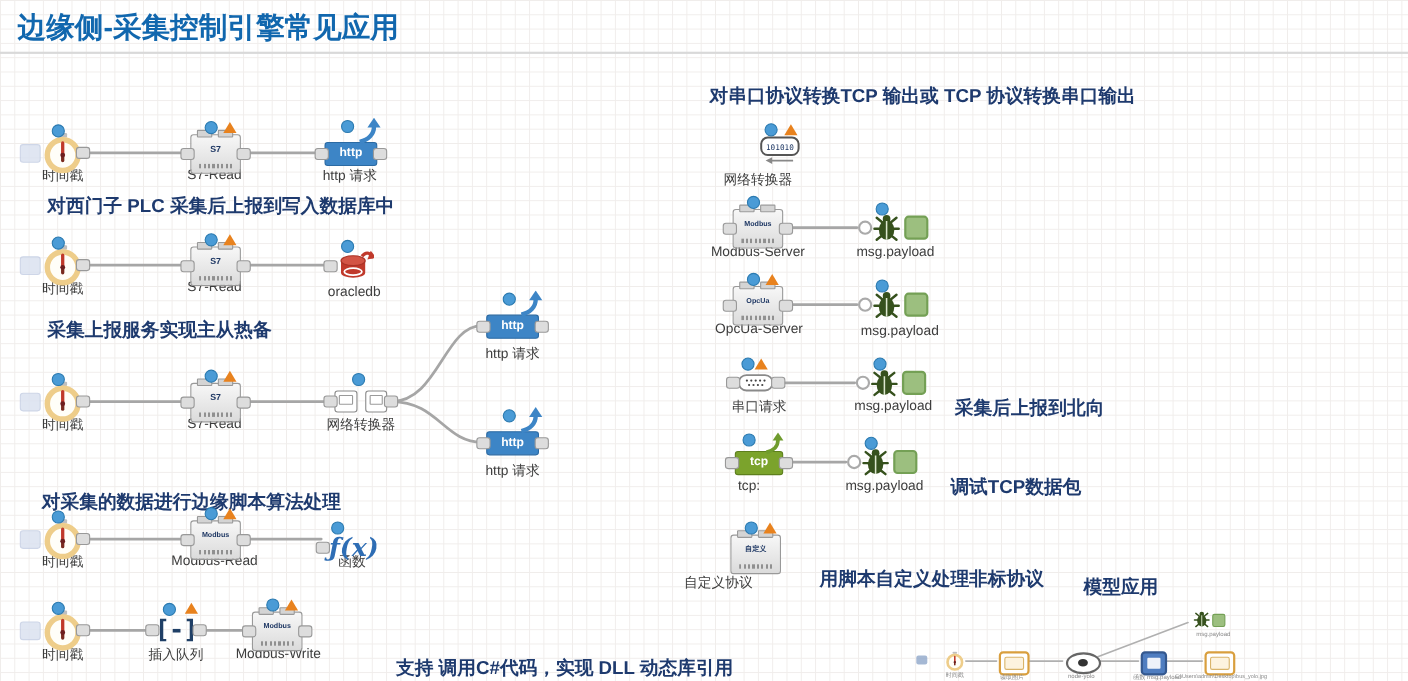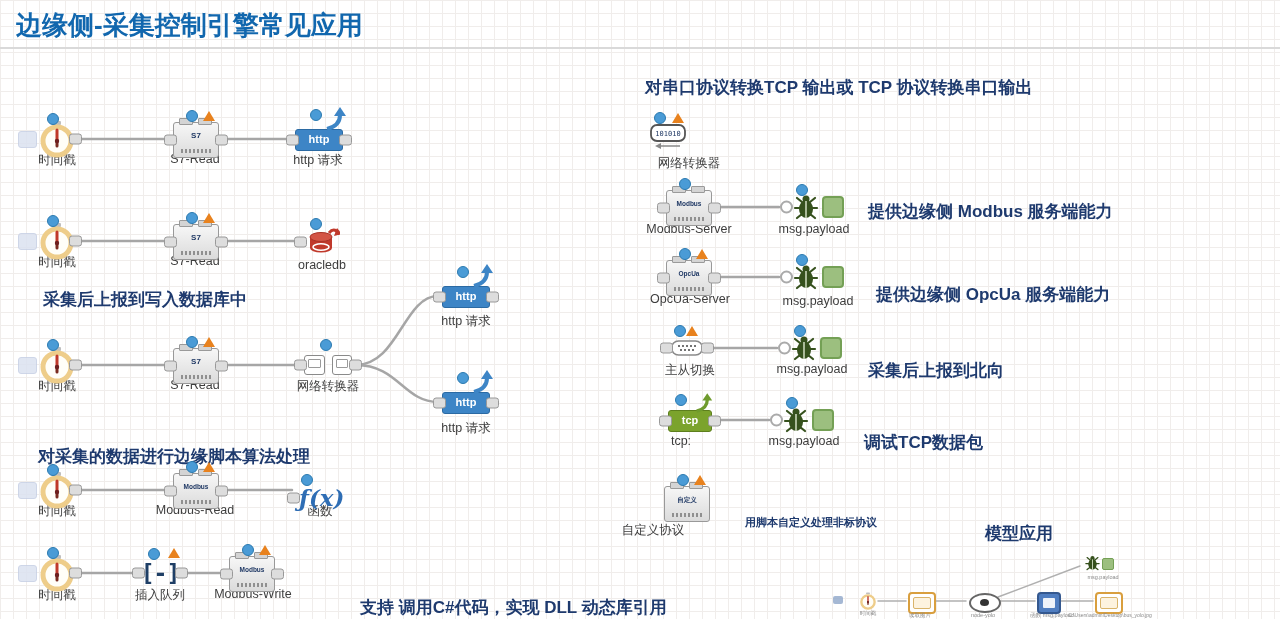--- a/index.html
+++ b/index.html
@@ -111,20 +111,21 @@
     <span class="dot" style="left:14px;top:-21px"></span>
     <svg class="arrow-ico" width="22" height="24" viewBox="0 0 22 24">
       <path d="M2 22 C10 20 15 15 15 8" stroke="#3d85c6" stroke-width="4" fill="none"></path>
       <polygon points="9,9 21,9 15,0" fill="#3d85c6"></polygon>
     </svg>
     <span>http</span>
     <span class="port pl"></span><span class="port pr"></span>
   </div>
   <div class="lbl" style="left:318px;top:152px">http 请求</div>
 
+  <div class="hd" style="left:43px;top:176px">对西门子 PLC 采集后上报到写入数据库中</div>
   <div class="ghost" style="left:18px;top:233px"></div>
   <div class="node" style="left:38px;top:222px;width:38px;height:38px">
     <span class="dot" style="left:9px;top:-7px"></span>
     <svg width="38" height="38" viewBox="0 0 38 38">
       <rect x="15" y="1" width="8" height="4" rx="1" fill="#bfbfbf"></rect>
       <circle cx="19" cy="21" r="14" fill="#fffef8" stroke="#eecd8a" stroke-width="5"></circle>
       <path d="M19 21 L19 10" stroke="#c0392b" stroke-width="3" stroke-linecap="round"></path>
       <path d="M19 21 L19 26" stroke="#7a2b20" stroke-width="3" stroke-linecap="round"></path>
       <circle cx="19" cy="21" r="2.2" fill="#6d1f1f"></circle>
     </svg>
@@ -148,21 +149,21 @@
       <path d="M27 7 C31 2 36 4 36 9" stroke="#c0392b" stroke-width="3" fill="none"></path>
       <polygon points="32,10 40,8 35,2" fill="#c0392b"></polygon>
       <path d="M8 11 v11 a11 4.5 0 0 0 22 0 v-11" fill="#c0392b"></path>
       <ellipse cx="19" cy="11" rx="11" ry="4.5" fill="#d35445" stroke="#a93226"></ellipse>
       <ellipse cx="19" cy="21" rx="8" ry="3.2" fill="none" stroke="#fff" stroke-width="1.6"></ellipse>
     </svg>
     <span class="port pl" style="left:-8px"></span>
   </div>
   <div class="lbl" style="left:322px;top:258px">oracledb</div>
 
-  <div class="hd" style="left:43px;top:288px">采集后上报到写入数据库中</div>
+  <div class="hd" style="left:43px;top:288px">采集上报服务实现主从热备</div>
   <div class="ghost" style="left:18px;top:357px"></div>
   <div class="node" style="left:38px;top:346px;width:38px;height:38px">
     <span class="dot" style="left:9px;top:-7px"></span>
     <svg width="38" height="38" viewBox="0 0 38 38">
       <rect x="15" y="1" width="8" height="4" rx="1" fill="#bfbfbf"></rect>
       <circle cx="19" cy="21" r="14" fill="#fffef8" stroke="#eecd8a" stroke-width="5"></circle>
       <path d="M19 21 L19 10" stroke="#c0392b" stroke-width="3" stroke-linecap="round"></path>
       <path d="M19 21 L19 26" stroke="#7a2b20" stroke-width="3" stroke-linecap="round"></path>
       <circle cx="19" cy="21" r="2.2" fill="#6d1f1f"></circle>
     </svg>
@@ -268,21 +269,21 @@
     <span class="plc-glyph small">Modbus</span>
     <span class="plc-stripes"></span>
     <span class="port pl"></span>
       <span class="port pr"></span>
   </div>
   <div class="lbl" style="left:253px;top:587px">Modbus-Write</div>
   <div class="hd" style="left:360px;top:596px">支持 调用C#代码，实现 DLL 动态库引用</div>
 
   <div class="hd" style="left:645px;top:76px">对串口协议转换TCP 输出或 TCP 协议转换串口输出</div>
 
-  <div class="node" style="left:648px;top:122px;width:40px;height:28px">
+  <div class="node" style="left:689px;top:122px;width:40px;height:28px">
     <span class="dot" style="left:6px;top:-10px"></span><span class="warn" style="right:4px;top:-9px"></span>
     <svg width="40" height="28" viewBox="0 0 40 28">
       <rect x="3" y="3" width="34" height="16" rx="6" fill="#fff" stroke="#555" stroke-width="1.8"></rect>
       <text x="20" y="14" text-anchor="middle" font-size="7" fill="#1f3864" font-family="monospace">101010</text>
       <path d="M12 24 H32" stroke="#888" stroke-width="1.5"></path>
       <path d="M13 21 L7 24 L13 27 Z" fill="#888"></path>
     </svg>
   </div>
   <div class="lbl" style="left:689px;top:155px">网络转换器</div>
 
@@ -308,21 +309,20 @@
         <line x1="5" y1="26" x2="10" y2="22"></line>
           <line x1="23" y1="26" x2="18" y2="22"></line>
       </g>
       <circle cx="14" cy="7" r="3.5" fill="#36511d"></circle>
       <ellipse cx="14" cy="17" rx="7" ry="9" fill="#36511d"></ellipse>
       <line x1="14" y1="9" x2="14" y2="26" stroke="#dde8cf" stroke-width="1.4"></line>
     </svg>
     <span class="dtab"></span>
   </div>
   <div class="lbl" style="left:814px;top:222px">msg.payload</div>
-  <div class="hd" style="left:868px;top:200px">提供边缘侧 Modbus 服务端能力</div>
 
   <div class="node plc" style="left:666px;top:260px">
     <span class="dot"></span>
       <span class="warn"></span>
     <span class="plc-tab t1"></span>
       <span class="plc-tab t2"></span>
     <span class="plc-glyph small">OpcUa</span>
     <span class="plc-stripes"></span>
     <span class="port pl"></span>
       <span class="port pr"></span>
@@ -340,42 +340,41 @@
         <line x1="5" y1="26" x2="10" y2="22"></line>
           <line x1="23" y1="26" x2="18" y2="22"></line>
       </g>
       <circle cx="14" cy="7" r="3.5" fill="#36511d"></circle>
       <ellipse cx="14" cy="17" rx="7" ry="9" fill="#36511d"></ellipse>
       <line x1="14" y1="9" x2="14" y2="26" stroke="#dde8cf" stroke-width="1.4"></line>
     </svg>
     <span class="dtab"></span>
   </div>
   <div class="lbl" style="left:818px;top:294px">msg.payload</div>
-  <div class="hd" style="left:876px;top:283px">提供边缘侧 OpcUa 服务端能力</div>
 
   <div class="node" style="left:670px;top:339px;width:34px;height:18px">
     <span class="dot" style="left:4px;top:-14px"></span><span class="warn" style="right:6px;top:-13px"></span>
     <svg width="34" height="18" viewBox="0 0 34 18">
       <rect x="1.5" y="2" width="31" height="14" rx="7" fill="#fff" stroke="#8a8a8a" stroke-width="1.6"></rect>
       <g fill="#444">
         <circle cx="9" cy="7" r="1"></circle>
           <circle cx="13" cy="7" r="1"></circle>
           <circle cx="17" cy="7" r="1"></circle>
           <circle cx="21" cy="7" r="1"></circle>
           <circle cx="25" cy="7" r="1"></circle>
         <circle cx="11" cy="11" r="1"></circle>
           <circle cx="15" cy="11" r="1"></circle>
           <circle cx="19" cy="11" r="1"></circle>
           <circle cx="23" cy="11" r="1"></circle>
       </g>
     </svg>
     <span class="port pl" style="left:-10px"></span>
     <span class="port pr" style="right:-10px"></span>
   </div>
-  <div class="lbl" style="left:690px;top:362px">主从切换</div>
+  <div class="lbl" style="left:690px;top:362px">串口请求</div>
   <div class="node debug" style="left:778px;top:333px;width:64px">
     <span class="dot" style="left:16px;top:-8px"></span>
     <span class="cport"></span>
     <svg style="position:absolute;left:12px;top:0" width="28" height="30" viewBox="0 0 28 30">
       <g stroke="#36511d" stroke-width="2.2" stroke-linecap="round">
         <line x1="5" y1="6" x2="10" y2="10"></line>
           <line x1="23" y1="6" x2="18" y2="10"></line>
         <line x1="3" y1="16" x2="8" y2="16"></line>
           <line x1="25" y1="16" x2="20" y2="16"></line>
         <line x1="5" y1="26" x2="10" y2="22"></line>
@@ -423,21 +422,21 @@
 
   <div class="node plc" style="left:664px;top:486px">
     <span class="dot"></span>
       <span class="warn"></span>
     <span class="plc-tab t1"></span>
       <span class="plc-tab t2"></span>
     <span class="plc-glyph small">自定义</span>
     <span class="plc-stripes"></span>
   </div>
   <div class="lbl" style="left:653px;top:522px">自定义协议</div>
-  <div class="hd" style="left:745px;top:515px;font-size:11px">用脚本自定义处理非标协议</div>
+  <div class="hd" style="left:745px;top:515px;font-size:17px">用脚本自定义处理非标协议</div>
 
   <div class="hd" style="left:985px;top:522px">模型应用</div>
 
   <div class="mghost" style="left:833px;top:596px"></div>
   <div class="node" style="left:859px;top:592px;width:18px;height:18px">
     <svg width="18" height="18" viewBox="0 0 38 38">
       <rect x="15" y="1" width="8" height="4" rx="1" fill="#bfbfbf"></rect>
       <circle cx="19" cy="21" r="14" fill="#fffef8" stroke="#eecd8a" stroke-width="5"></circle>
       <path d="M19 21 L19 10" stroke="#c0392b" stroke-width="3" stroke-linecap="round"></path>
       <path d="M19 21 L19 26" stroke="#7a2b20" stroke-width="3" stroke-linecap="round"></path>

